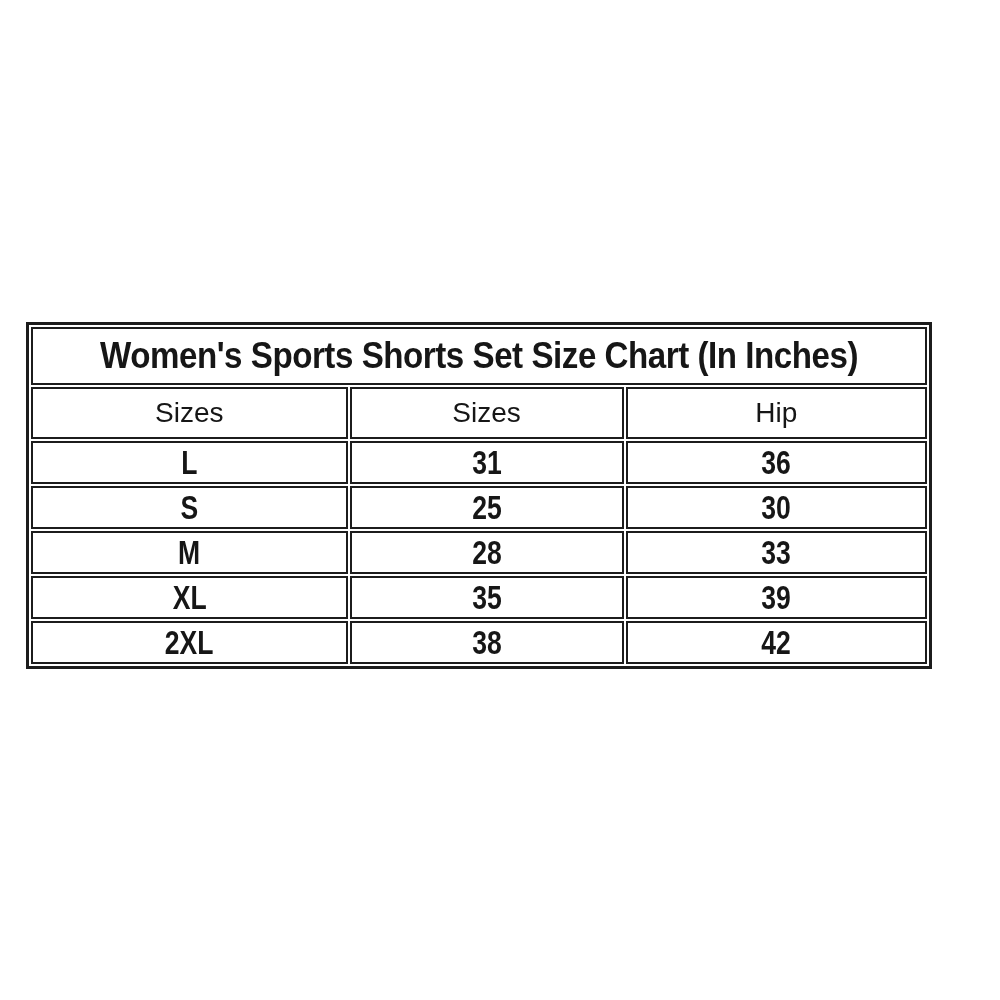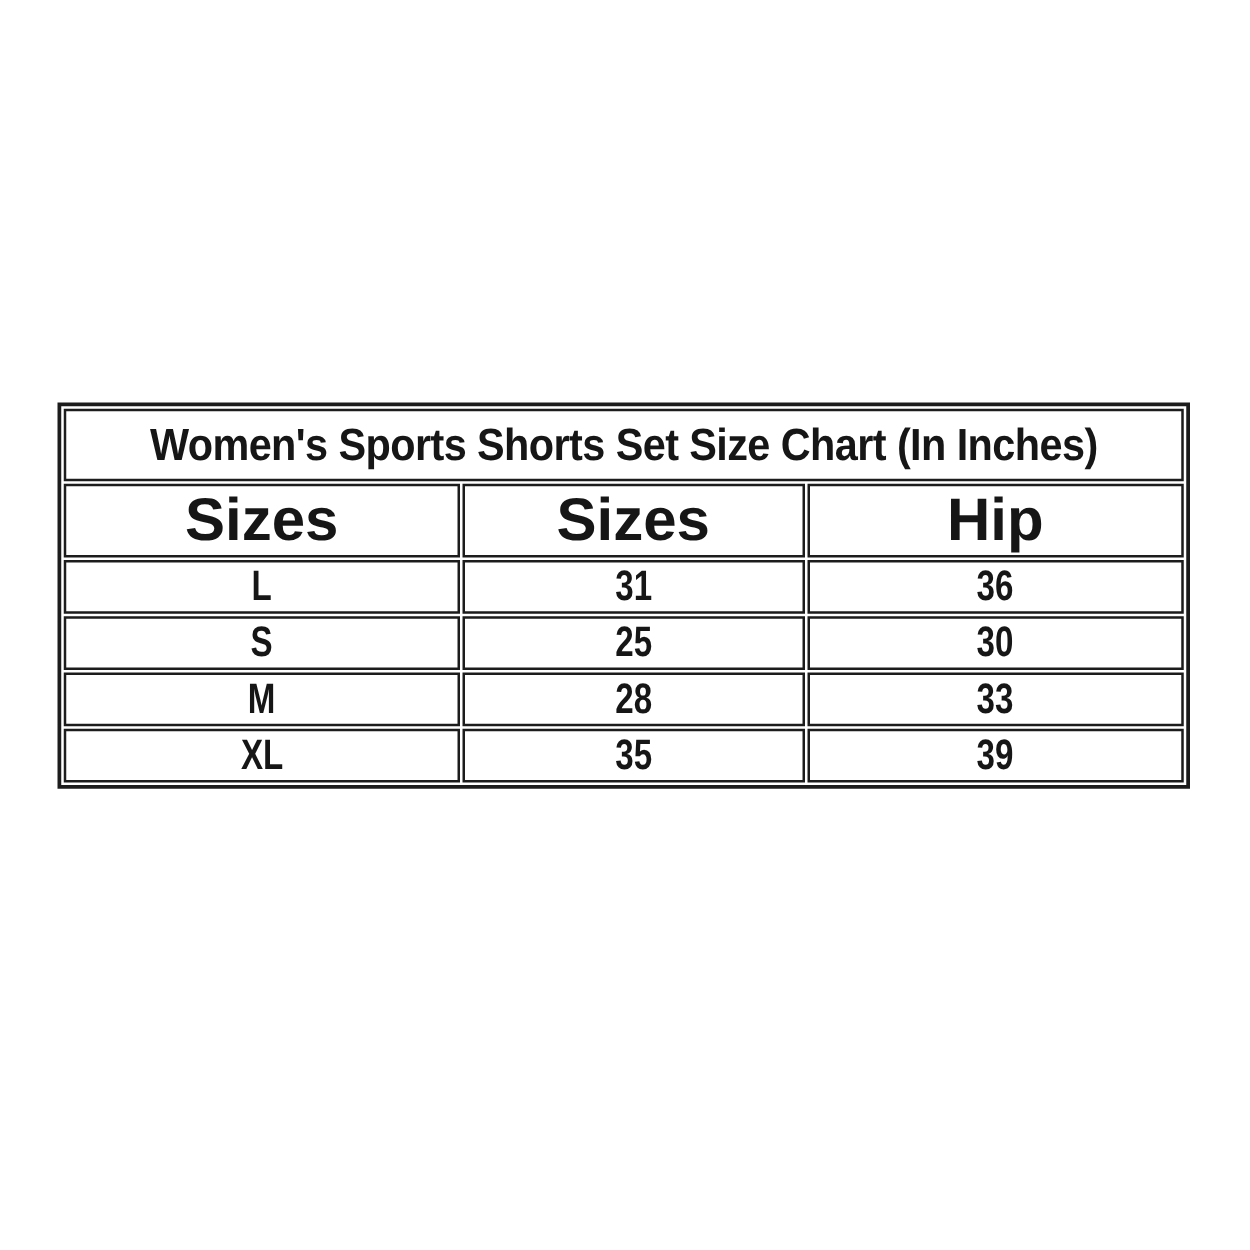--- a/index.html
+++ b/index.html
@@ -12,21 +12,21 @@
   }
   .stage {
     position: relative;
     width: 1000px;
     height: 1000px;
     background: #ffffff;
     overflow: hidden;
   }
   table.size-chart {
     position: absolute;
-    left: 46px;
+    left: 26px;
     top: 322px;
     width: 906px;
     border-collapse: separate;
     border-spacing: 2px;
     border: 3px solid #1c1c1c;
     background: #ffffff;
     table-layout: fixed;
   }
   table.size-chart td, table.size-chart th {
     border: 2px solid #1c1c1c;
@@ -48,22 +48,22 @@
     font-weight: 700;
   }
   td.title-cell .squeeze {
     display: inline-block;
     transform: scaleX(0.92);
     transform-origin: center;
     letter-spacing: -0.5px;
   }
   th.header-cell {
     height: 48px;
-    font-size: 48px;
-    font-weight: 700;
+    font-size: 28px;
+    font-weight: 400;
   }
   td.data-cell {
     height: 39px;
     font-size: 34px;
     font-weight: 700;
   }
   td.data-cell .squeeze {
     display: inline-block;
     transform: scaleX(0.78);
     transform-origin: center;
@@ -104,16 +104,21 @@
       <tr>
         <td class="data-cell"><span class="squeeze">M</span></td>
         <td class="data-cell"><span class="squeeze">28</span></td>
         <td class="data-cell"><span class="squeeze">33</span></td>
       </tr>
       <tr>
         <td class="data-cell"><span class="squeeze">XL</span></td>
         <td class="data-cell"><span class="squeeze">35</span></td>
         <td class="data-cell"><span class="squeeze">39</span></td>
       </tr>
+      <tr>
+        <td class="data-cell"><span class="squeeze">2XL</span></td>
+        <td class="data-cell"><span class="squeeze">38</span></td>
+        <td class="data-cell"><span class="squeeze">42</span></td>
+      </tr>
     </tbody>
   </table>
 
 </div>
 
 </body></html>

